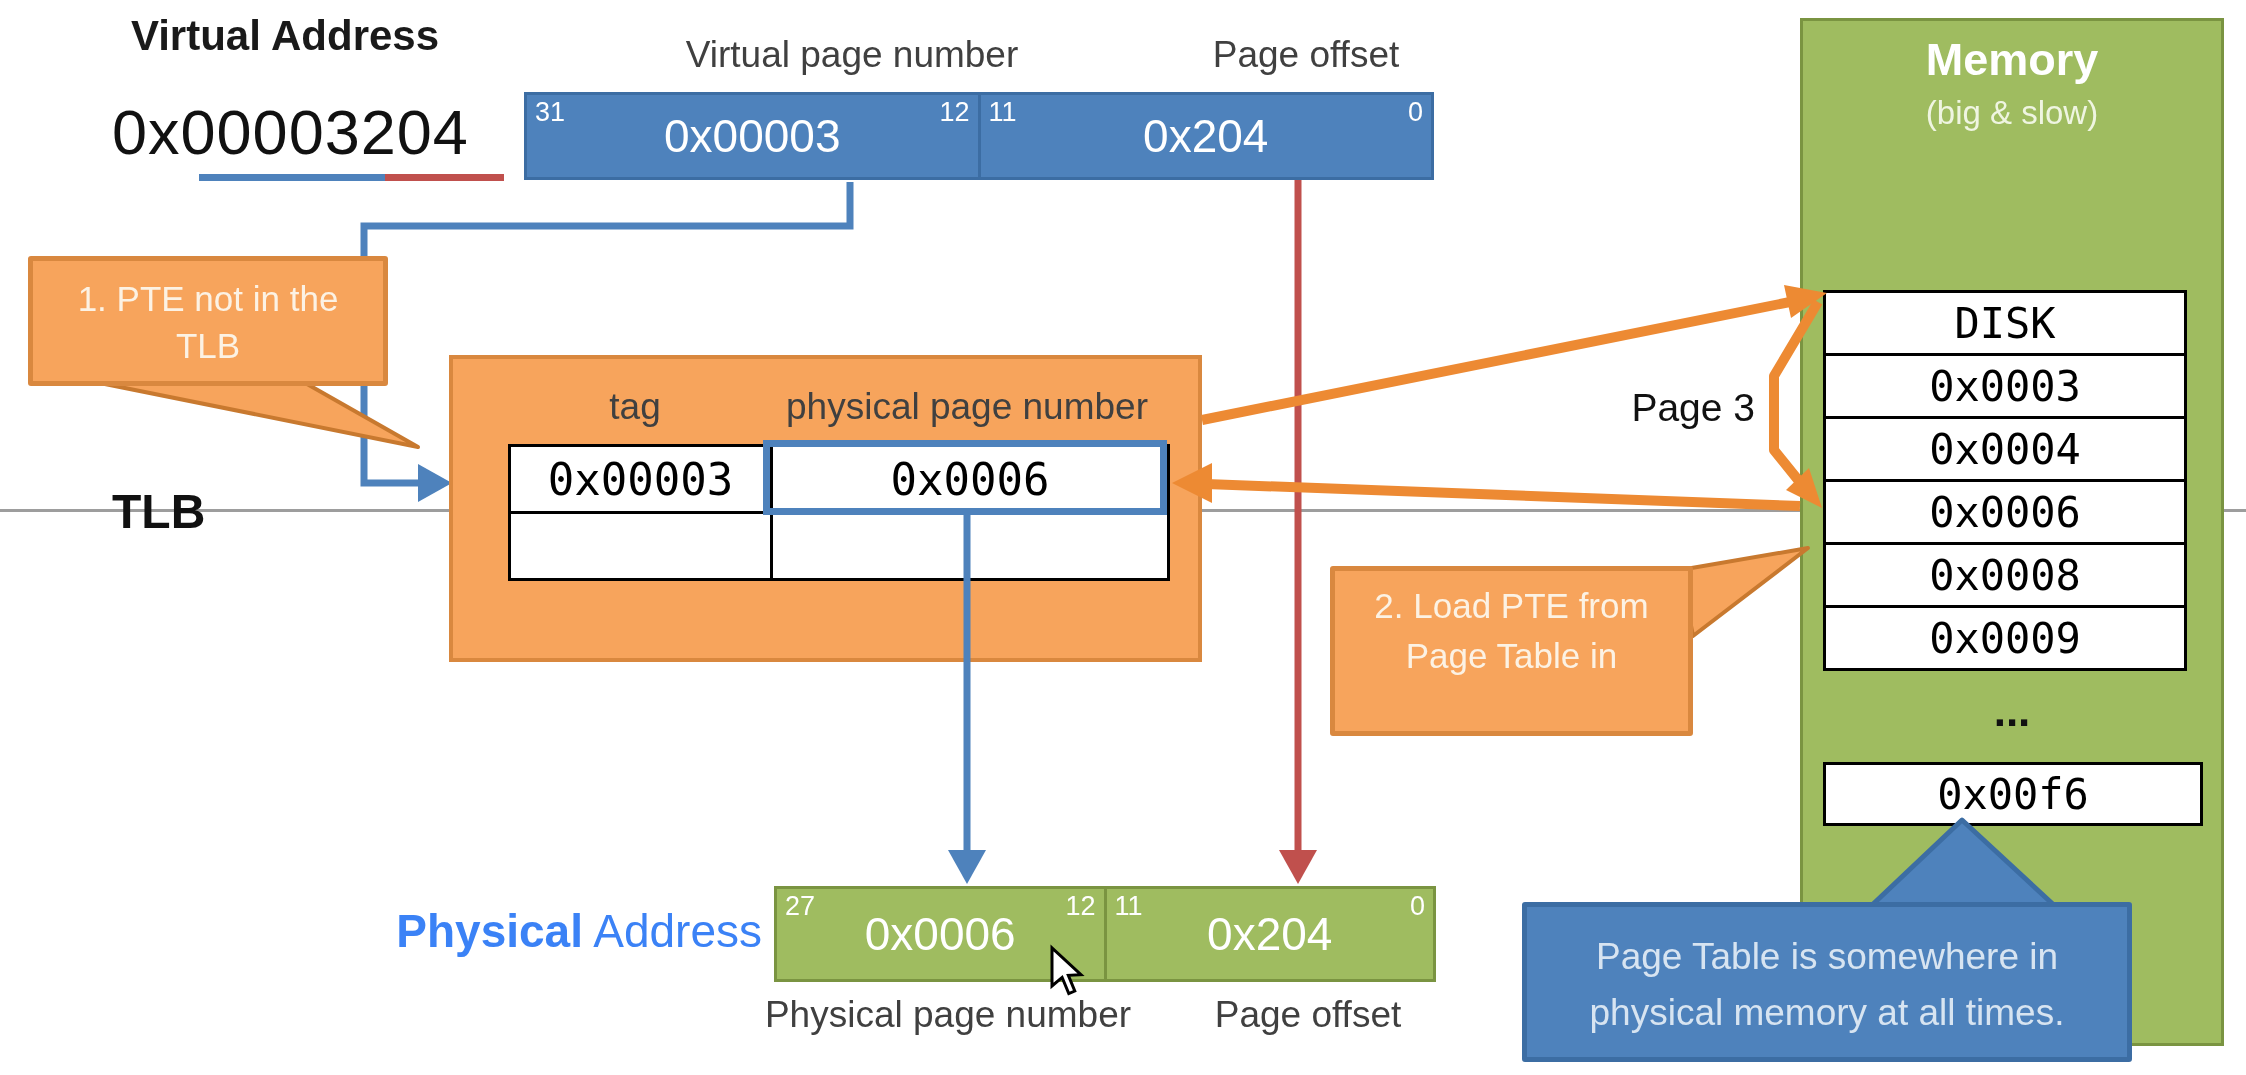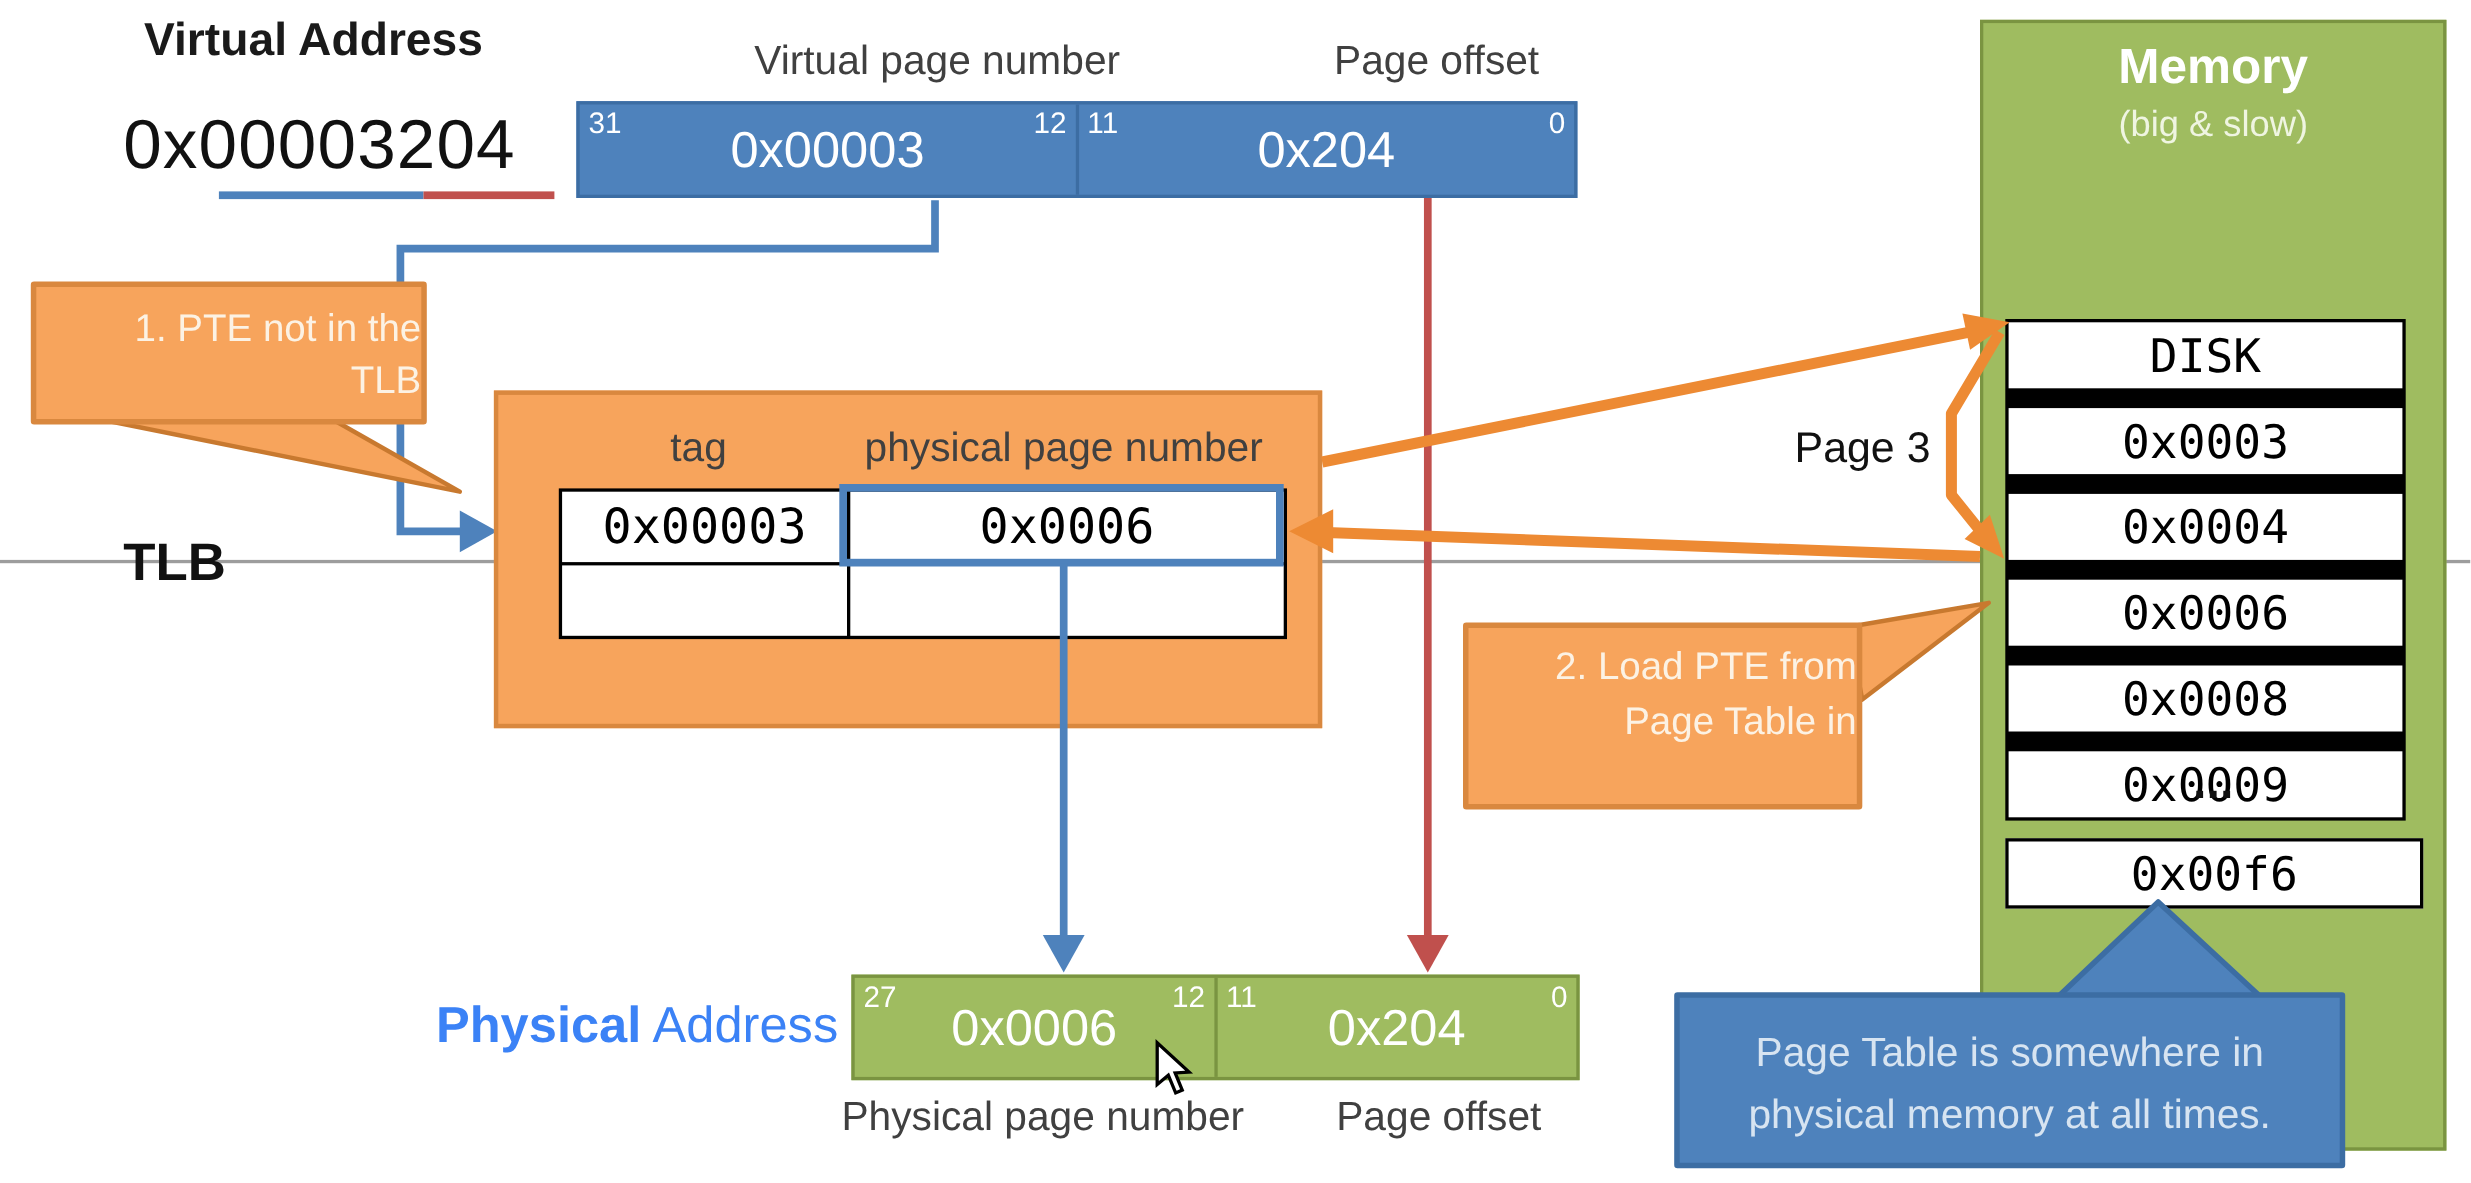--- a/index.html
+++ b/index.html
@@ -47,32 +47,32 @@
              grid-template-columns:259px 394px;grid-template-rows:64px 64px;gap:3px;padding:3px;}
   .tlb-cell{background:#fff;display:flex;align-items:center;justify-content:center;
             font-family:"DejaVu Sans Mono",monospace;font-size:44px;color:#000;}
   .blue-cell-outline{left:763px;top:440px;width:404px;height:75px;border:7px solid var(--blue);background:transparent;z-index:3;}
   .tlb-label{left:112px;top:484px;width:120px;font-size:48px;font-weight:bold;color:#111;}
 
   
   .mem-box{left:1800px;top:18px;width:424px;height:1028px;background:var(--green);border:3px solid var(--green-border);}
   .mem-title{left:1800px;top:34px;width:424px;text-align:center;font-size:45px;font-weight:bold;color:#fff;}
   .mem-sub{left:1800px;top:94px;width:424px;text-align:center;font-size:33px;color:#EFF5E1;}
-  .mem-rows{left:1823px;top:290px;width:364px;background:#000;display:grid;grid-auto-rows:60px;gap:18px;padding:3px;}
+  .mem-rows{left:1823px;top:290px;width:364px;background:#000;display:grid;grid-auto-rows:60px;gap:3px;padding:3px;}
   .mem-cell{background:#fff;display:flex;align-items:center;justify-content:center;
             font-family:"DejaVu Sans Mono",monospace;font-size:42px;color:#000;}
   .mem-ellipsis{left:1800px;top:686px;width:424px;text-align:center;font-size:44px;font-weight:bold;color:#111;}
   .mem-last{left:1823px;top:762px;width:380px;height:64px;background:#fff;border:3px solid #000;
             display:flex;align-items:center;justify-content:center;
             font-family:"DejaVu Sans Mono",monospace;font-size:42px;color:#000;}
   .page3{left:1590px;top:386px;width:165px;text-align:right;font-size:39px;color:#111;}
 
   
   .callout{border:5px solid var(--orange-border);background:var(--orange);color:var(--callout-text);
-           text-align:right;border-radius:3px;}
+           text-align:center;border-radius:3px;}
   .callout .ln{display:block;}
   .co1{left:28px;top:256px;width:360px;height:130px;font-size:35px;line-height:1.35;padding-top:14px;}
   .co2{left:1330px;top:566px;width:363px;height:170px;font-size:35px;line-height:1.42;padding-top:10px;}
   .co-blue{left:1505px;top:902px;width:610px;height:160px;background:var(--blue);border:5px solid var(--blue-dark);
            color:var(--blue-callout-text);text-align:center;font-size:37px;line-height:1.5;padding-top:22px;border-radius:3px;margin-left:17px;}
 
   
   .pa-label{left:330px;top:904px;width:432px;text-align:right;font-size:46px;color:#3b82f6;}
   .pa-label b{font-weight:bold;}
   .ppn-label{left:748px;top:994px;width:400px;text-align:center;}

